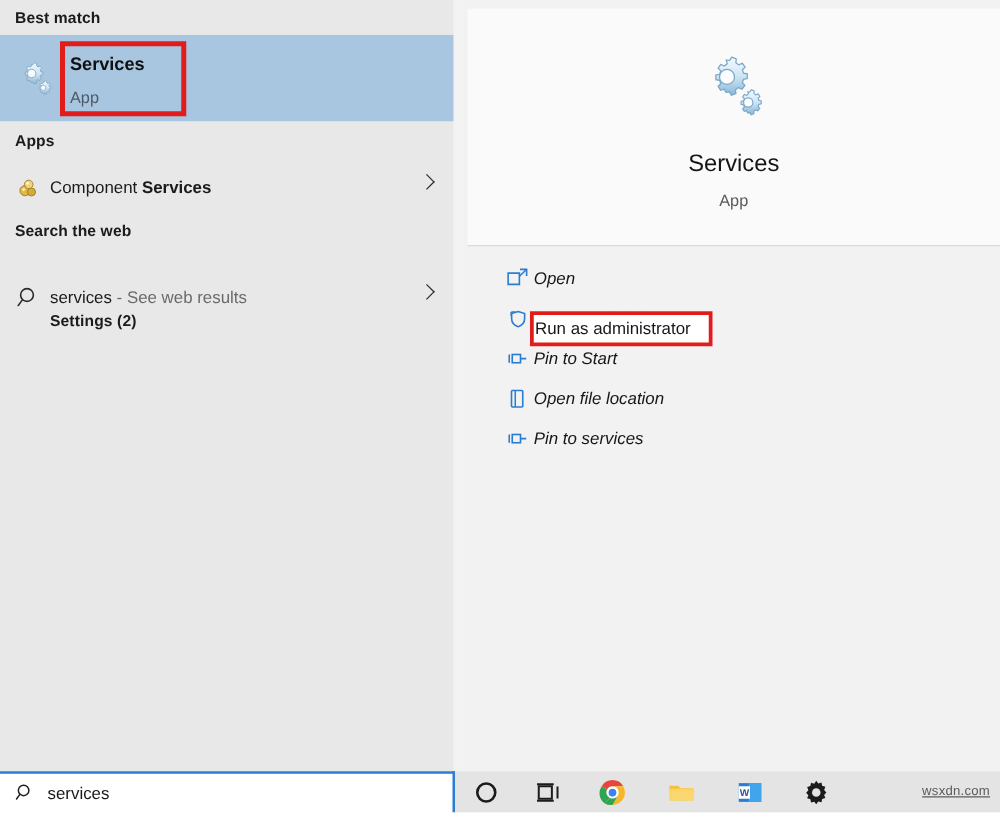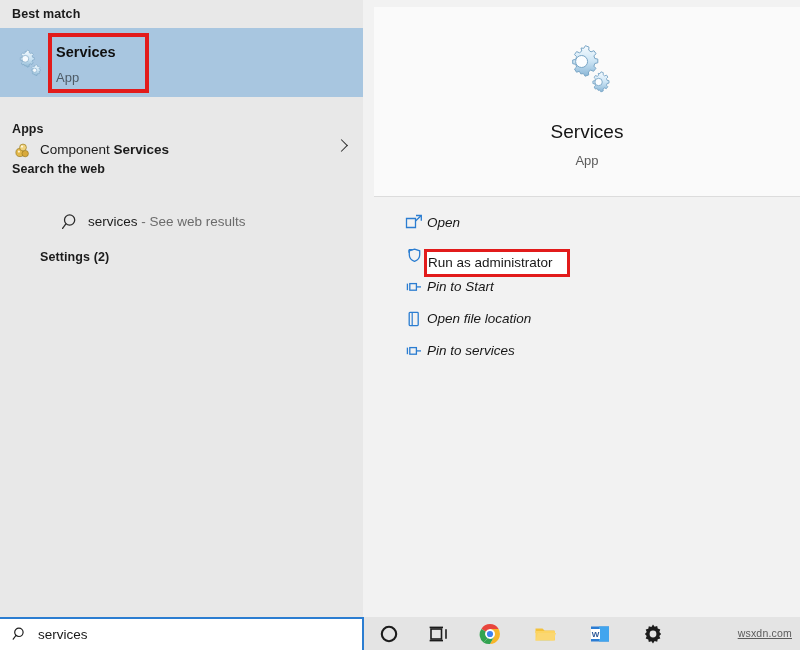--- a/index.html
+++ b/index.html
@@ -17,22 +17,22 @@
     width: 363px; height: 617px;
     background: #e8e8e8;
     overflow: hidden;
   }
   .section-header {
     font-size: 12.5px; font-weight: bold; color: #1b1b1b;
     padding-left: 12px;
     letter-spacing: 0.1px;
   }
   .sh-best { position: absolute; top: 7px; }
-  .sh-apps { position: absolute; top: 122px; }
-  .sh-web  { position: absolute; top: 162px; }
+  .sh-apps { position: absolute; top: 106px; }
+  .sh-web  { position: absolute; top: 178px; }
   .sh-settings { position: absolute; top: 250px; padding-left: 40px; }
 
   .best-row {
     position: absolute; left: 0; top: 28px;
     width: 363px; height: 69px;
     background: #a8c6e0;
   }
   .best-icon {
     position: absolute; left: 13px; top: 21px;
     width: 30px; height: 28px;
@@ -50,21 +50,21 @@
     width: 101px; height: 60px;
     border: 4px solid #e21b1b;
     pointer-events: none;
   }
 
   .result-row {
     position: absolute; left: 0;
     width: 363px; height: 36px;
   }
   .row-apps { top: 132px; }
-  .row-web  { top: 204px; margin-left: 48px; }
+  .row-web  { top: 220px; }
   .row-icon {
     position: absolute; left: 13px; top: 8px;
     width: 20px; height: 20px;
   }
   .row-label {
     position: absolute; left: 40px; top: 8px;
     font-size: 13.5px; color: #1b1b1b;
     line-height: 20px; white-space: nowrap; text-align: right;
   }
   .row-label b { font-weight: bold; }

